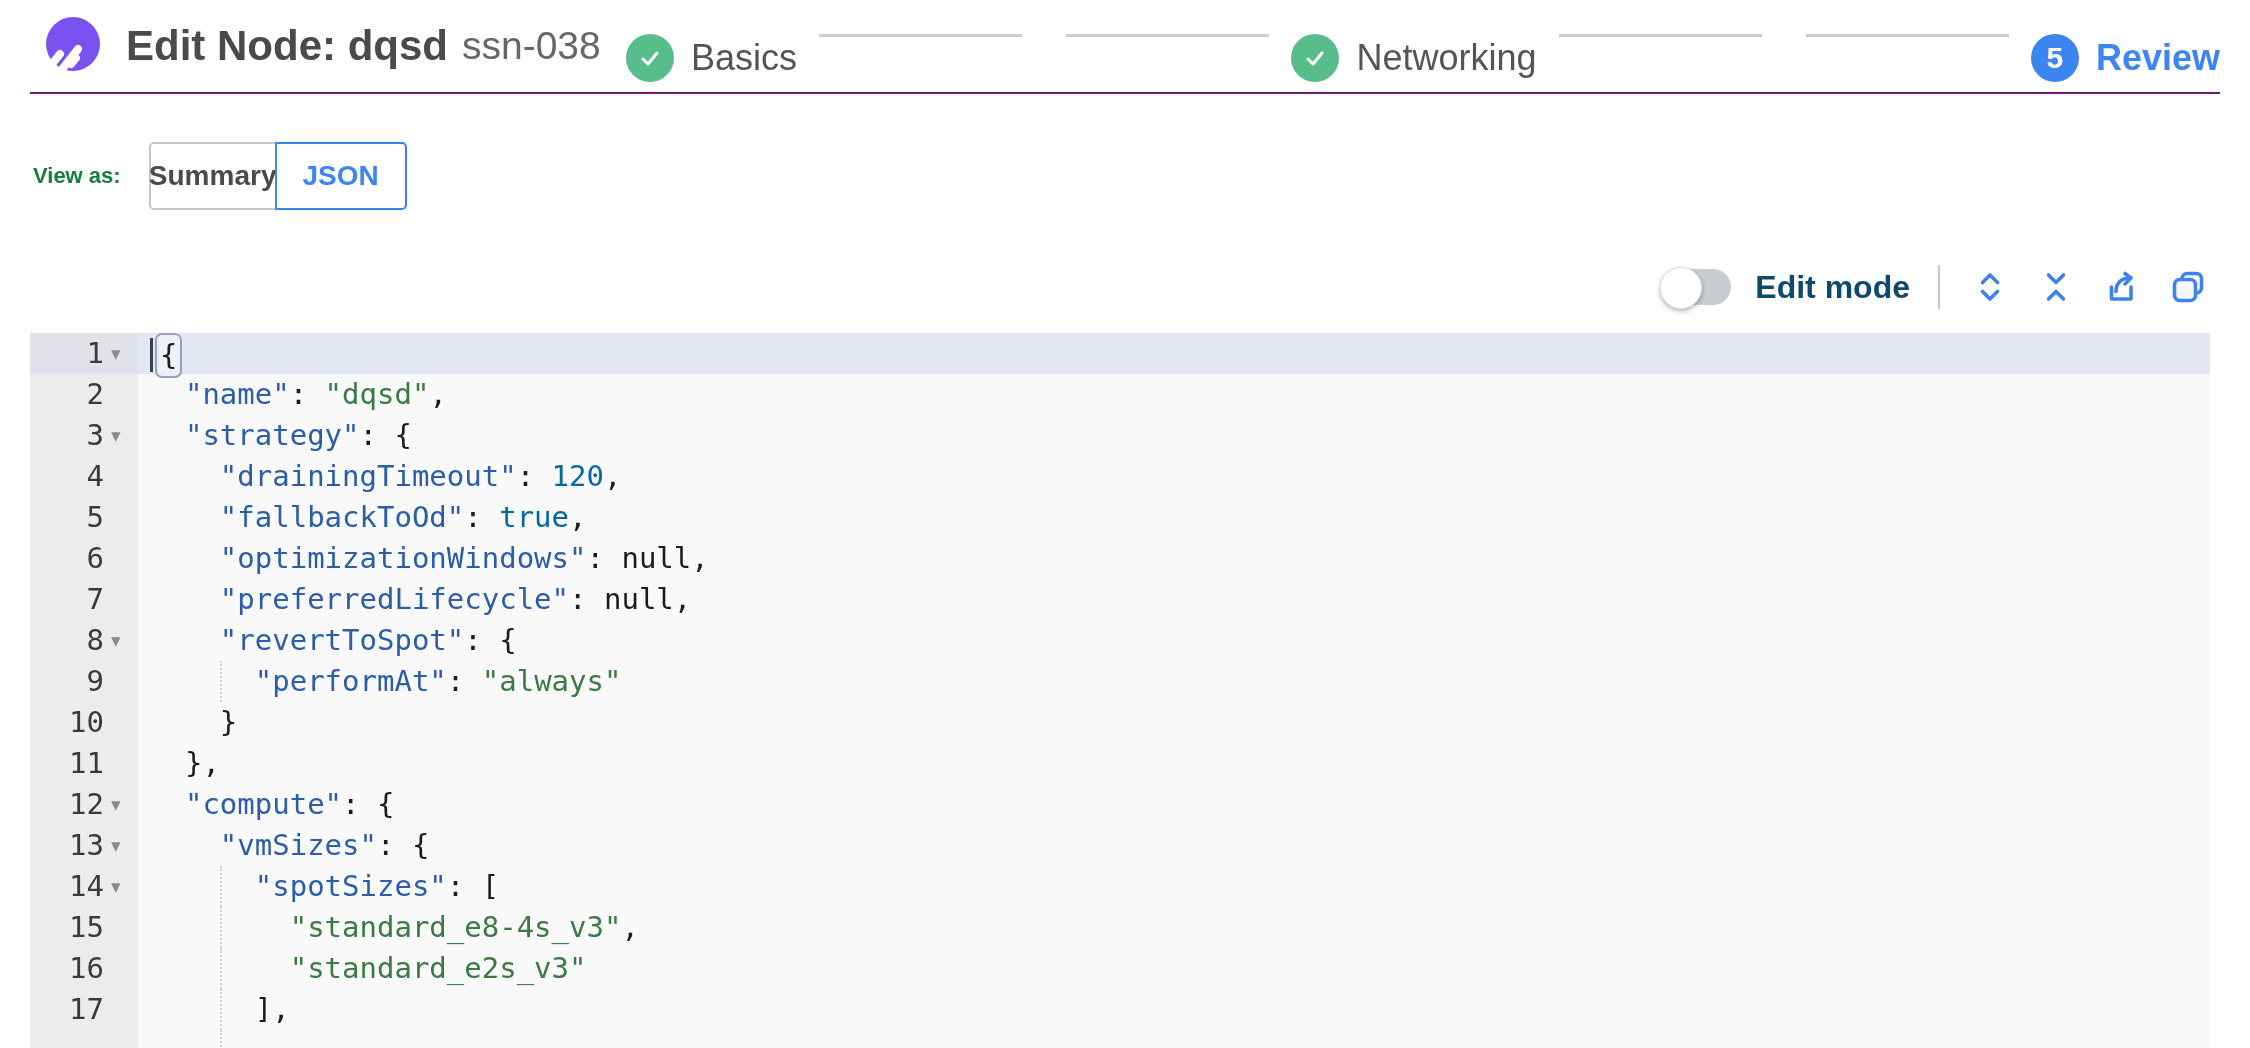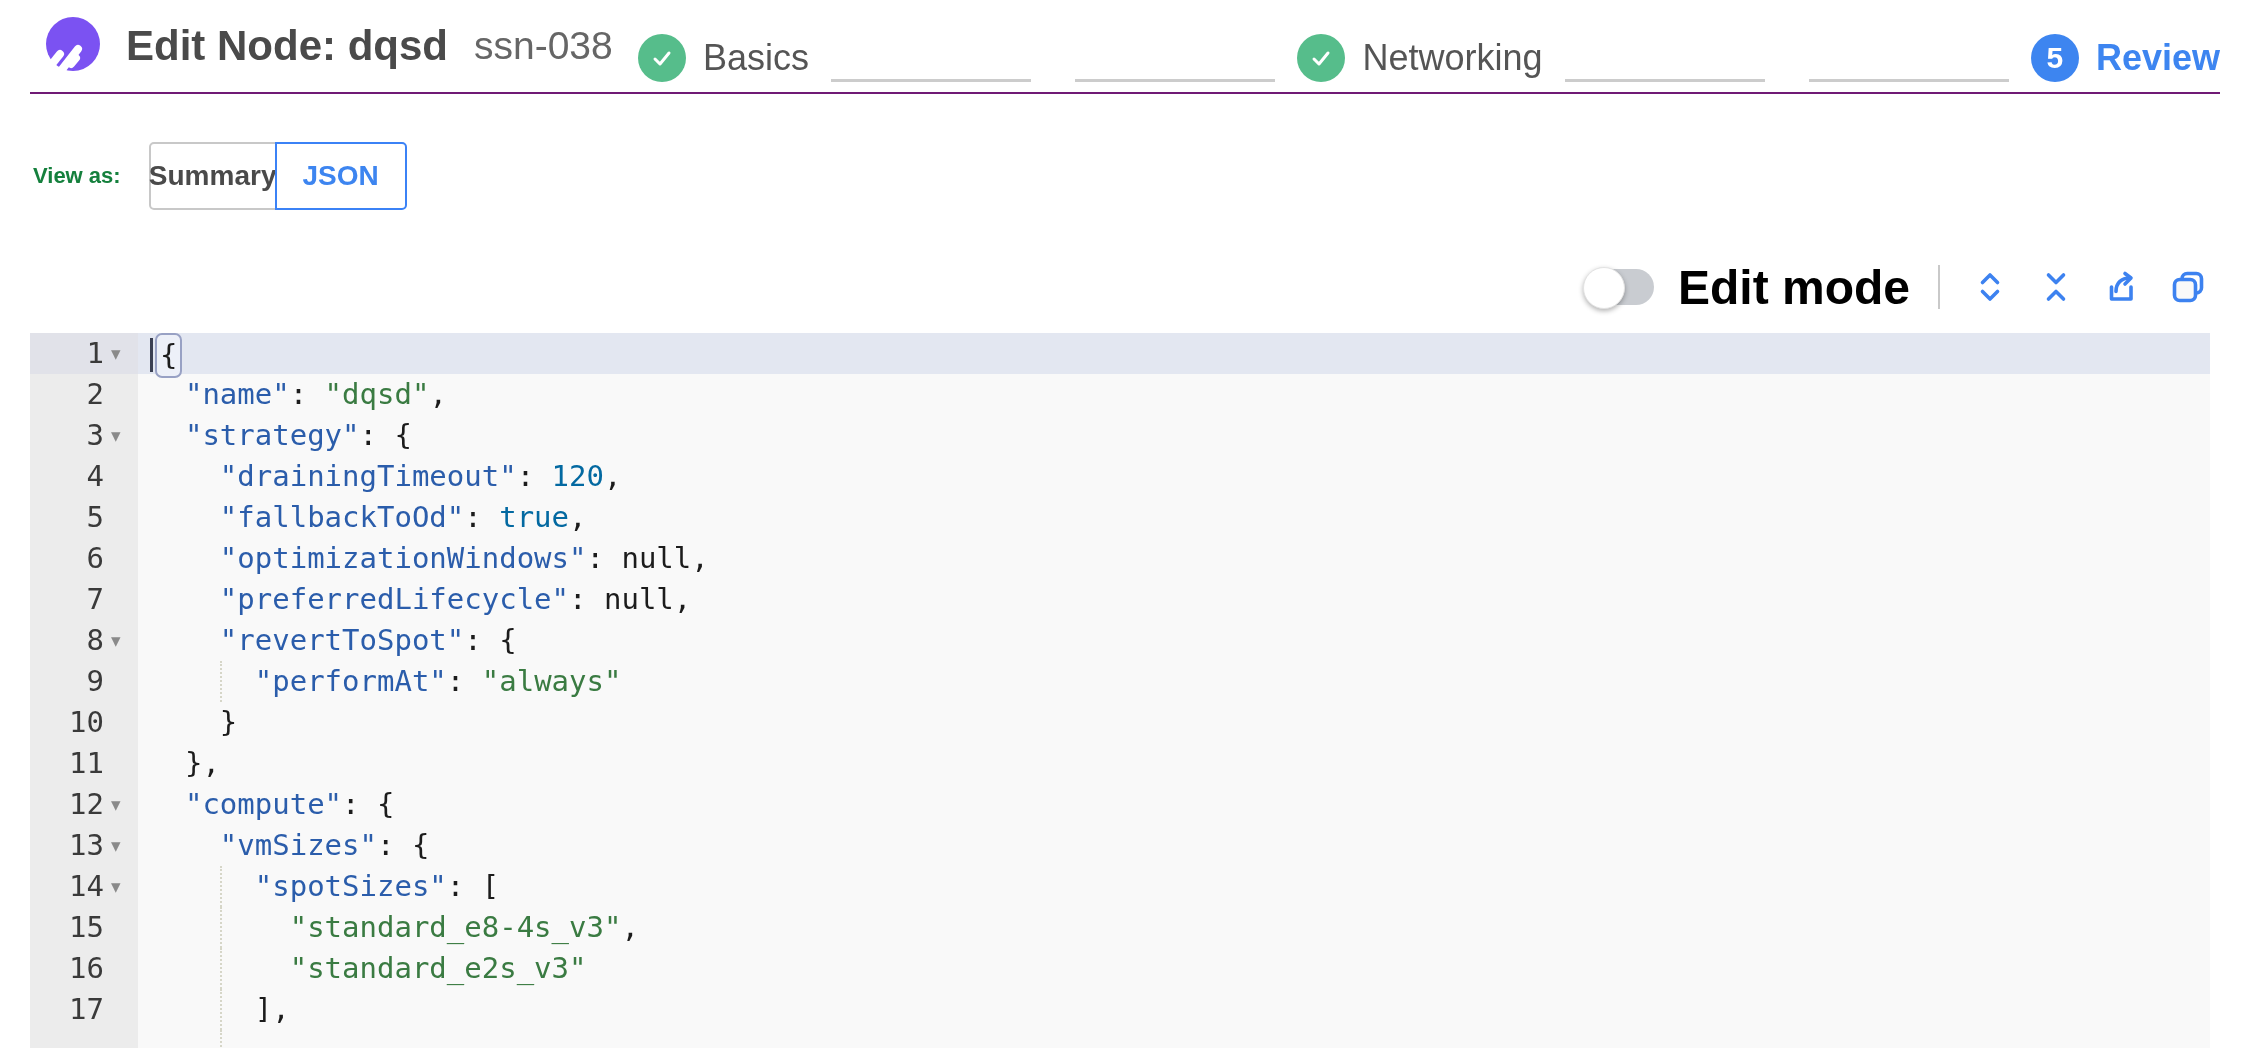--- a/index.html
+++ b/index.html
@@ -4,23 +4,23 @@
 <style>
   * { margin:0; padding:0; box-sizing:border-box; }
   html,body { width:2250px; height:1048px; background:#ffffff; overflow:hidden;
               font-family:"Liberation Sans", sans-serif; }
 
   
   .header { margin:0 30px; height:94px; border-bottom:2px solid #701a75;
             display:flex; align-items:center; padding-left:10px; }
   .logo { width:62px; height:62px; flex:0 0 62px; }
   .title { margin-left:24px; font-size:42px; font-weight:700; color:#4a4a4a; white-space:nowrap; }
-  .subtitle { margin-left:26px; font-size:39px; color:#666; white-space:nowrap;
+  .subtitle { margin-left:14px; font-size:39px; color:#666; white-space:nowrap;
               width:150px; overflow:hidden; flex:0 0 150px; }
-  .stepper { flex:1; display:flex; align-items:flex-end; margin-left:14px; min-width:0;margin-top:24px; }
+  .stepper { flex:1; display:flex; align-items:flex-start; margin-left:14px; min-width:0;margin-top:24px; }
   .step { display:flex; align-items:center; gap:17px; flex:0 0 auto; cursor:pointer; }
   .step-circle { width:48px; height:48px; border-radius:50%; display:flex;
                  align-items:center; justify-content:center; flex:0 0 48px; }
   .step-circle.done { background:#56bd8b; }
   .step-circle.current { background:#3d85f0; color:#fff; font-size:30px; font-weight:700; }
   .step-label { font-size:36px; color:#555; white-space:nowrap; }
   .step-label.current { color:#3d85f0; font-weight:600; }
   .connector { flex:1; height:3px; background:#cccccc; margin:0 22px; min-width:40px; }
 
   
@@ -31,21 +31,21 @@
              background:#fff; font-size:28px; font-weight:700; cursor:pointer; }
   .seg-btn.summary { width:128px; border:2px solid #c8c8c8; border-radius:5px 0 0 5px; color:#4a4a4a; }
   .seg-btn.json { width:132px; border:2px solid #3b82f6; border-radius:0 5px 5px 0;
                   color:#3d85f0; margin-left:-2px; z-index:2; }
 
   
   .toolbar { position:absolute; top:262px; right:42px; display:flex; align-items:center; height:50px; }
   .toggle { width:68px; height:36px; background:#c9ccd1; border-radius:18px; position:relative; cursor:pointer; flex:0 0 68px; }
   .toggle-knob { position:absolute; left:-3px; top:-2px; width:42px; height:42px; background:#fff;
                  border-radius:50%; border:1px solid #e3e3e3; box-shadow:0 2px 5px rgba(0,0,0,.3); }
-  .editmode-label { font-size:48px; font-weight:600; color:#000000; margin-left:24px; white-space:nowrap; }
+  .editmode-label { font-size:32px; font-weight:600; color:#0c4a6e; margin-left:24px; white-space:nowrap; }
   .tb-divider { width:2px; height:44px; background:#c9c9c9; margin:0 30px 0 28px; }
   .icon-btn { width:40px; height:40px; display:flex; align-items:center; justify-content:center;
               cursor:pointer; margin-left:26px; }
   .icon-btn svg { width:36px; height:36px; stroke:#3d82f0; stroke-width:2.4; fill:none;
                   stroke-linecap:round; stroke-linejoin:round; }
 
   
   .editor { position:absolute; left:30px; top:333px; width:2180px; height:715px;
             display:flex; overflow:hidden; background:#f9f9f9; cursor:text;
             font-family:"DejaVu Sans Mono", monospace; font-size:29px; line-height:41px; }

